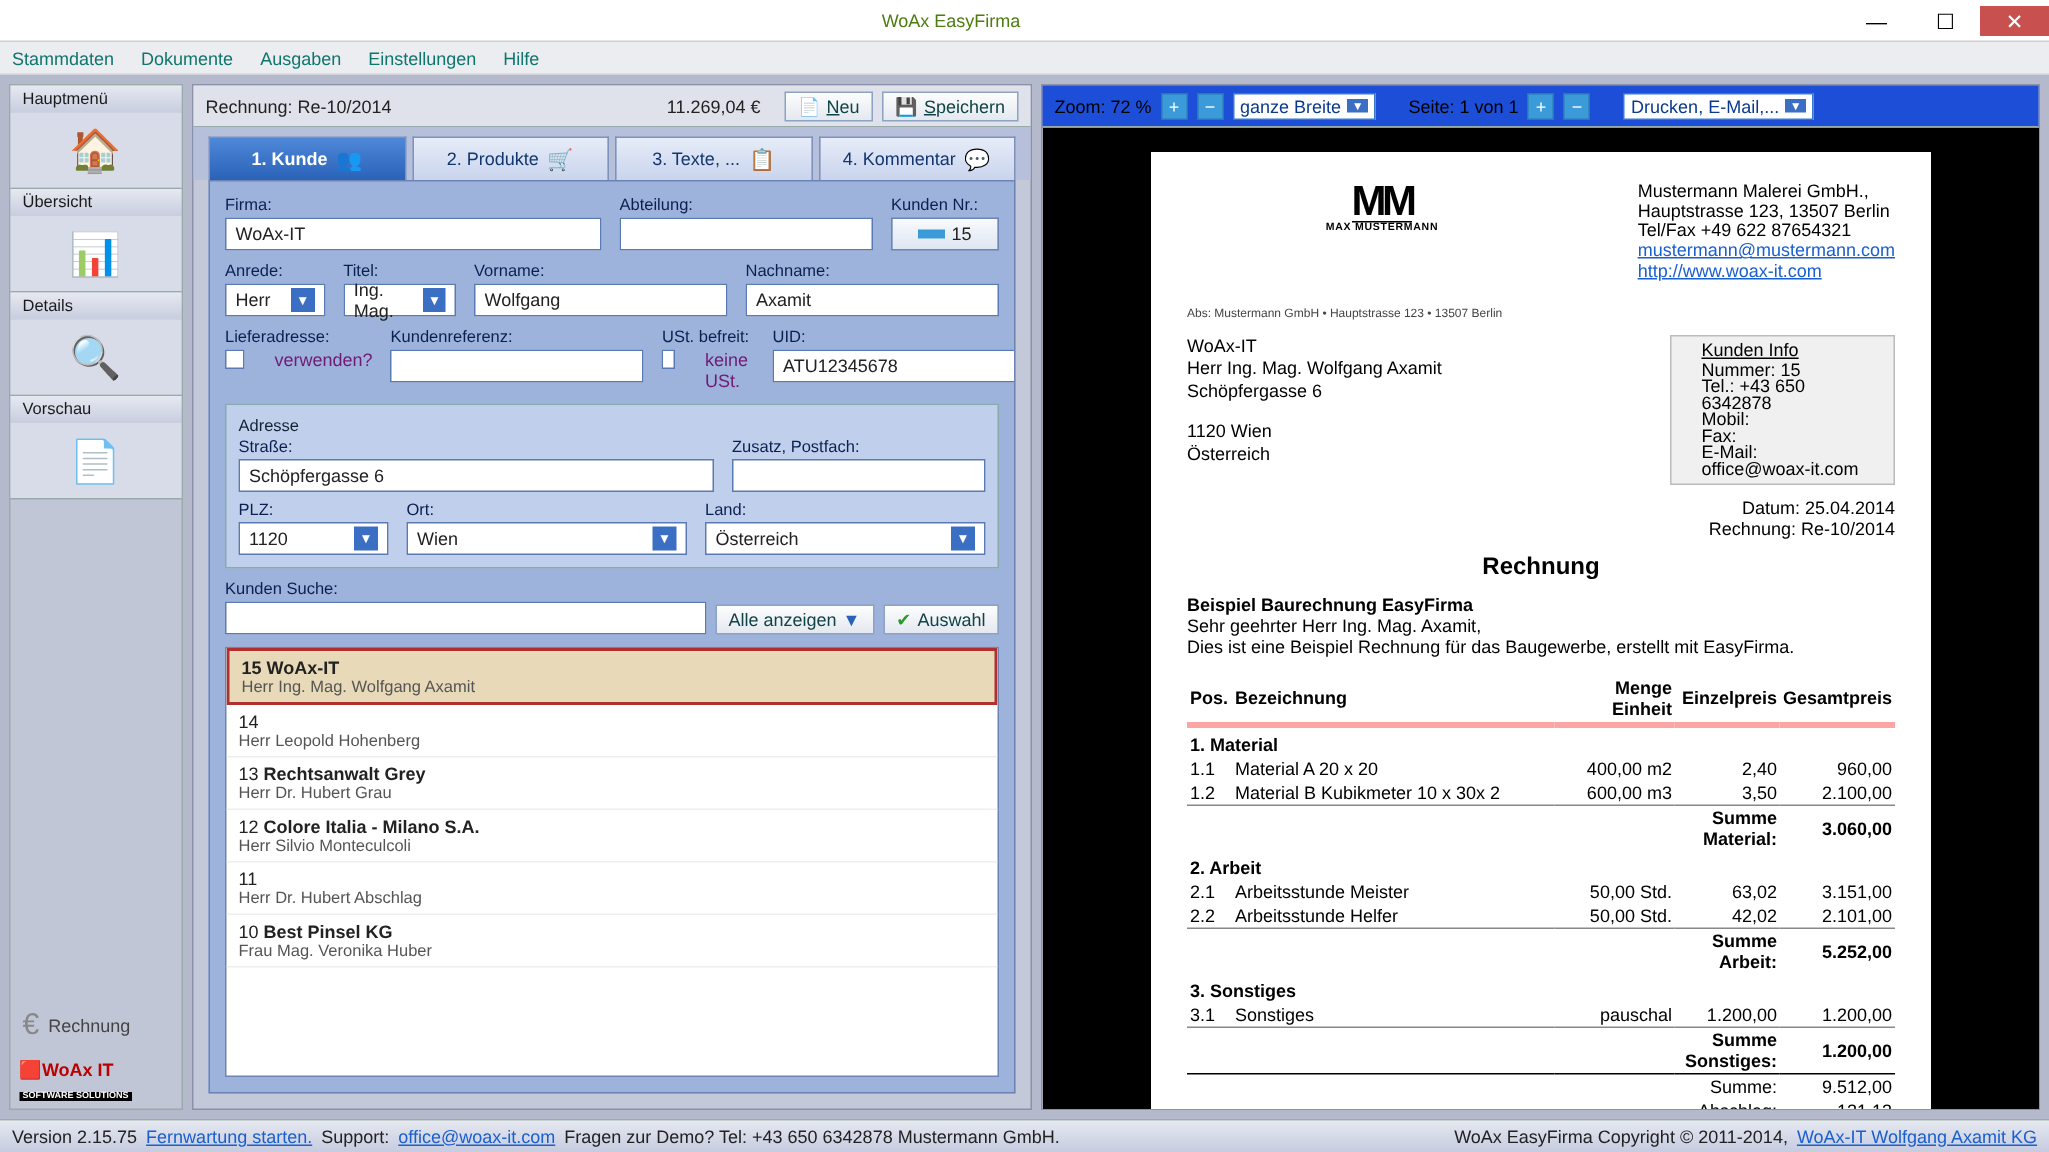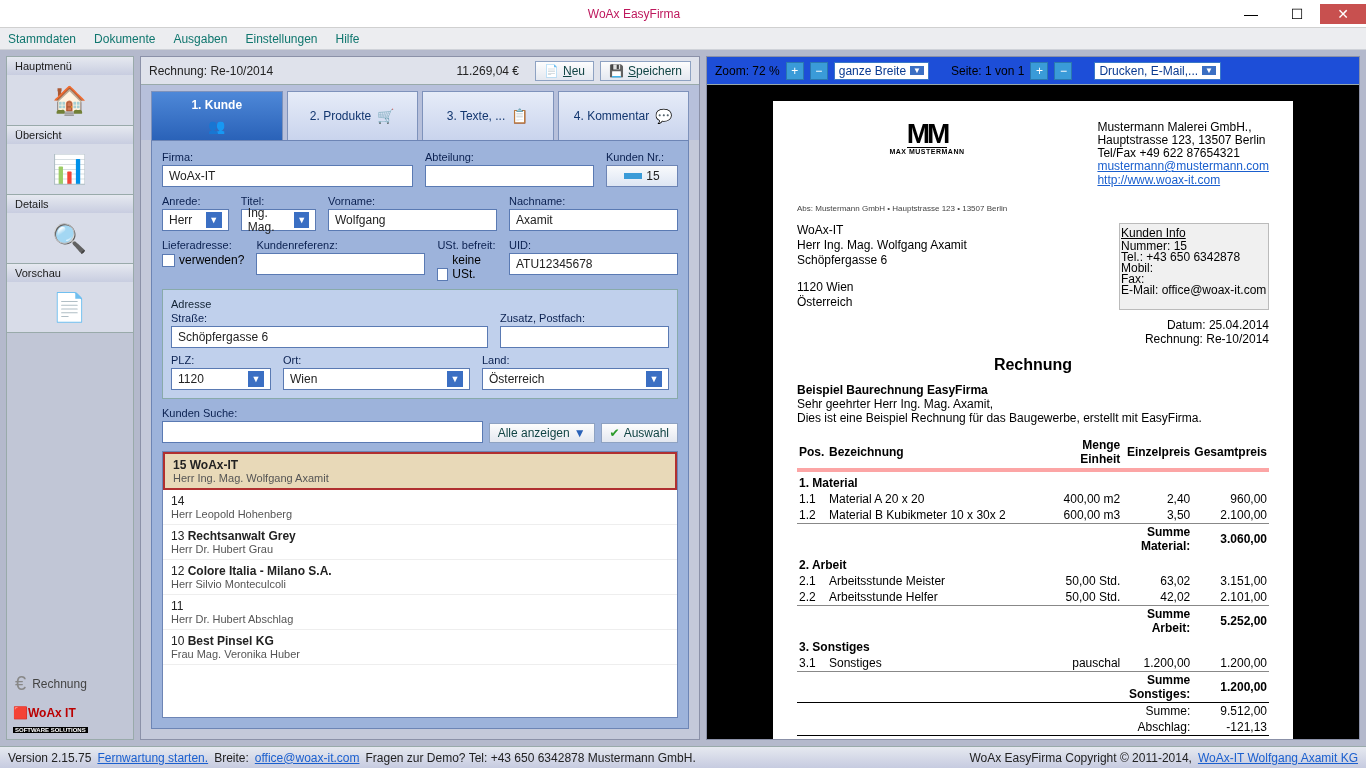--- a/index.html
+++ b/index.html
@@ -1,61 +1,61 @@
 <!DOCTYPE html>
 <html><head>
 <meta charset="utf-8">
 <style>
 * { box-sizing: border-box; margin: 0; padding: 0; font-family: "Segoe UI", Tahoma, sans-serif; font-size: 12px; }
 body { background: #fff; overflow: hidden; width: 1366px; height: 768px; }
 
 
 .titlebar { height: 28px; background: #fff; display: flex; align-items: center; border-bottom: 1px solid #d0d0d0; }
-.titlebar .title { flex: 1; text-align: center; color: #be185d; }
+.titlebar .title { flex: 1; text-align: center; color: #4d7c0f; }
 .titlebar .winbtns { display: flex; }
 .titlebar .winbtn { width: 46px; height: 20px; display: flex; align-items: center; justify-content: center; font-size: 14px; }
 .titlebar .winbtn.close { background: #c8504f; color: #fff; }
 
 
 .menubar { height: 22px; background: #ecedf0; display: flex; align-items: center; padding: 0 8px; gap: 18px; border-bottom: 1px solid #cfd2d8; }
 .menubar span { color: #0f766e; cursor: default; }
 
 
 .app { display: flex; height: calc(768px - 28px - 22px - 22px); background: #b4b9cc; padding: 6px; gap: 6px; }
 
 
-.sidebar { width: 128px; background: #c1c6d6; display: flex; flex-direction: column; gap: 0; border: 1px solid #9aa; }
+.sidebar { width: 116px; background: #c1c6d6; display: flex; flex-direction: column; gap: 0; border: 1px solid #9aa; }
 .side-item { border-bottom: 1px solid #9aa; }
 .side-item .hdr { background: linear-gradient(#e6e9f0,#c8cde0); padding: 3px 8px; color: #1a1a1a; font-size: 11px; }
 .side-item .icon { height: 50px; display: flex; align-items: center; justify-content: center; background: #d8dce8; font-size: 28px; }
 .sidebar .spacer { flex: 1; }
 .sidebar .foot { padding: 6px 8px; display: flex; align-items: center; gap: 6px; color: #444; }
 .sidebar .brand { padding: 4px 6px; color: #b00; font-weight: bold; font-size: 13px; }
 
 
 .formpanel { width: 560px; background: #c4c9da; border: 1px solid #8b91a8; display: flex; flex-direction: column; }
 .form-top { height: 28px; display: flex; align-items: center; padding: 0 8px; gap: 6px; background: #dfe2eb; border-bottom: 1px solid #9aa; }
 .form-top .doclabel { flex: 1; color: #222; }
 .form-top .amount { color: #222; margin-right: 10px; }
 .tbtn { background: linear-gradient(#fdfdfd,#e4e8f0); border: 1px solid #8ea2c2; padding: 2px 8px; display: inline-flex; align-items: center; gap: 4px; color: #144; cursor: pointer; }
 .tbtn u { text-decoration: underline; }
 
 .tabs { display: flex; gap: 4px; padding: 6px 10px 0; background: #b7c0db; }
 .tab { flex: 1; padding: 6px 8px; background: linear-gradient(#e6ecf8,#c9d4ed); border: 1px solid #7e92bb; border-bottom: none; text-align: center; color: #12366f; display: flex; align-items: center; justify-content: center; gap: 6px; }
-.tab.active { background: linear-gradient(#4e88d8,#2a62b8); color: #fff; font-weight: bold; flex-direction: column; }
+.tab.active { background: linear-gradient(#4e88d8,#2a62b8); color: #fff; font-weight: bold; }
 .tab .ticon { font-size: 14px; }
 
 .form-body { flex: 1; background: #9db3db; border: 1px solid #6d85b5; margin: 0 10px 10px; padding: 10px; display: flex; flex-direction: column; gap: 8px; overflow: hidden; }
 .row { display: flex; gap: 12px; }
 .field { display: flex; flex-direction: column; gap: 2px; }
 .lbl { color: #0a2050; font-size: 11px; }
 .inp, .sel { height: 22px; background: #fff; border: 1px solid #5a7ab3; padding: 0 6px; color: #222; }
 .sel { display: flex; align-items: center; justify-content: space-between; }
 .sel .arrow { width: 16px; height: 16px; background: #3b6fc3; color: #fff; display: flex; align-items: center; justify-content: center; font-size: 9px; }
-.chk { display: flex; align-items: flex-end; gap: 4px; color: #000000; }
+.chk { display: flex; align-items: flex-start; gap: 20px; color: #701a75; }
 .chk .box { width: 13px; height: 13px; border: 1px solid #5a7ab3; background: #fff; }
 
 .kundennr { background: linear-gradient(#f8fafc,#dee6f3); border: 1px solid #6d85b5; height: 22px; display: flex; align-items: center; justify-content: center; gap: 4px; color: #222; }
 .kundennr .bar { width: 18px; height: 6px; background: #3a9bd8; }
 
 .inner-panel { background: #c0d0ec; border: 1px solid #8aa; padding: 8px; }
 .inner-panel .ptitle { color: #123; font-size: 11px; margin-bottom: 2px; }
 
 .searchrow { display: flex; gap: 6px; align-items: flex-end; }
 .searchrow .inp { flex: 1; }
@@ -81,21 +81,21 @@
 .page { width: 520px; min-height: 620px; background: #fff; margin: 0 auto; box-shadow: 2px 2px 8px rgba(0,0,0,0.4); padding: 20px 24px; font-size: 10px; color: #000; }
 .page .head { display: flex; gap: 20px; margin-bottom: 16px; }
 .page .logo { width: 100px; height: 50px; text-align:center; }
 .page .logo .mm { font-size: 28px; font-weight: 900; letter-spacing: -3px; display:inline-block; border-bottom:1px solid #000; line-height:26px;}
 .page .logo .mmsub { font-size: 7px; letter-spacing: 0.5px; font-weight:bold; }
 .page .company { font-size: 9px; line-height: 13px; }
 .page .company a { color: #1a5fce; text-decoration: underline; }
 .page .abs { font-size: 8px; color: #444; margin-bottom: 10px; }
 .page .addr-info { display: flex; justify-content: space-between; margin-bottom: 6px; }
 .page .addr { font-size: 10px; line-height: 15px; }
-.page .kinfo { border: 1px solid #bbb; background: #f0f0f0; padding: 4px 1px; font-size: 8px; width: 150px; line-height: 11px; }
+.page .kinfo { border: 1px solid #bbb; background: #f0f0f0; padding: 4px 20px; font-size: 8px; width: 150px; line-height: 11px; }
 .page .kinfo .kt { text-decoration: underline; margin-bottom: 2px; }
 .page .dateblock { text-align: right; font-size: 9px; margin: 8px 0; }
 .page h2 { text-align: center; font-size: 16px; font-weight: bold; margin: 10px 0; }
 .page .intro { font-size: 9px; margin-bottom: 10px; line-height: 13px; }
 .page table { width: 100%; border-collapse: collapse; font-size: 9px; }
 .page th { text-align: left; border-bottom: 4px solid #fca5a5; padding: 2px; font-weight: bold; }
 .page th.r, .page td.r { text-align: right; }
 .page td { padding: 1px 2px; }
 .page .grp { font-weight: bold; padding-top: 4px; }
 .page .subtot td { font-weight: bold; border-top: 1px solid #888; }
@@ -503,19 +503,19 @@
             </tbody>
         </table>
       </div>
     </div>
   </div>
 </div>
 
 <div class="statusbar">
   <span>Version 2.15.75</span>
   <a>Fernwartung starten.</a>
-  <span>Breite:</span>
+  <span>Support:</span>
   <a>office@woax-it.com</a>
   <span>Fragen zur Demo? Tel: +43 650 6342878 Mustermann GmbH.</span>
   <span class="flex"></span>
   <span>WoAx EasyFirma Copyright © 2011-2014,</span>
   <a>WoAx-IT Wolfgang Axamit KG</a>
 </div>
 
 </body></html>

